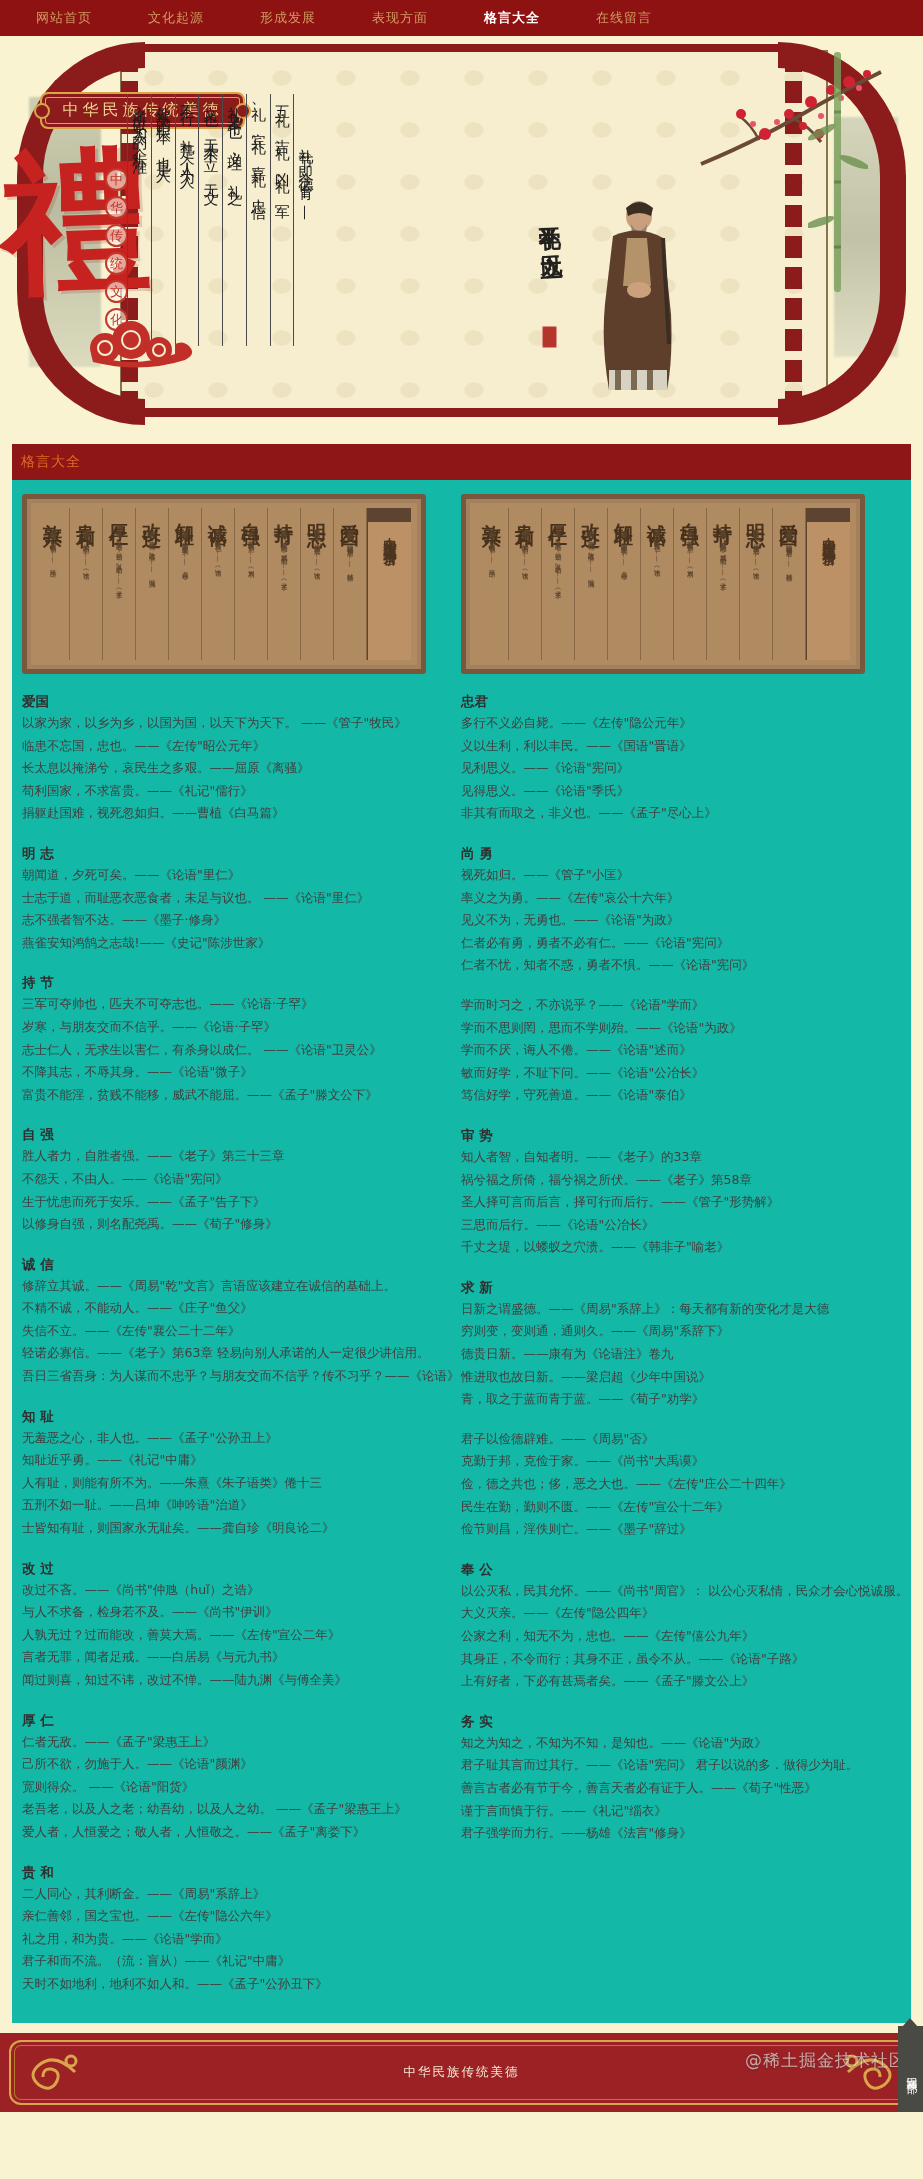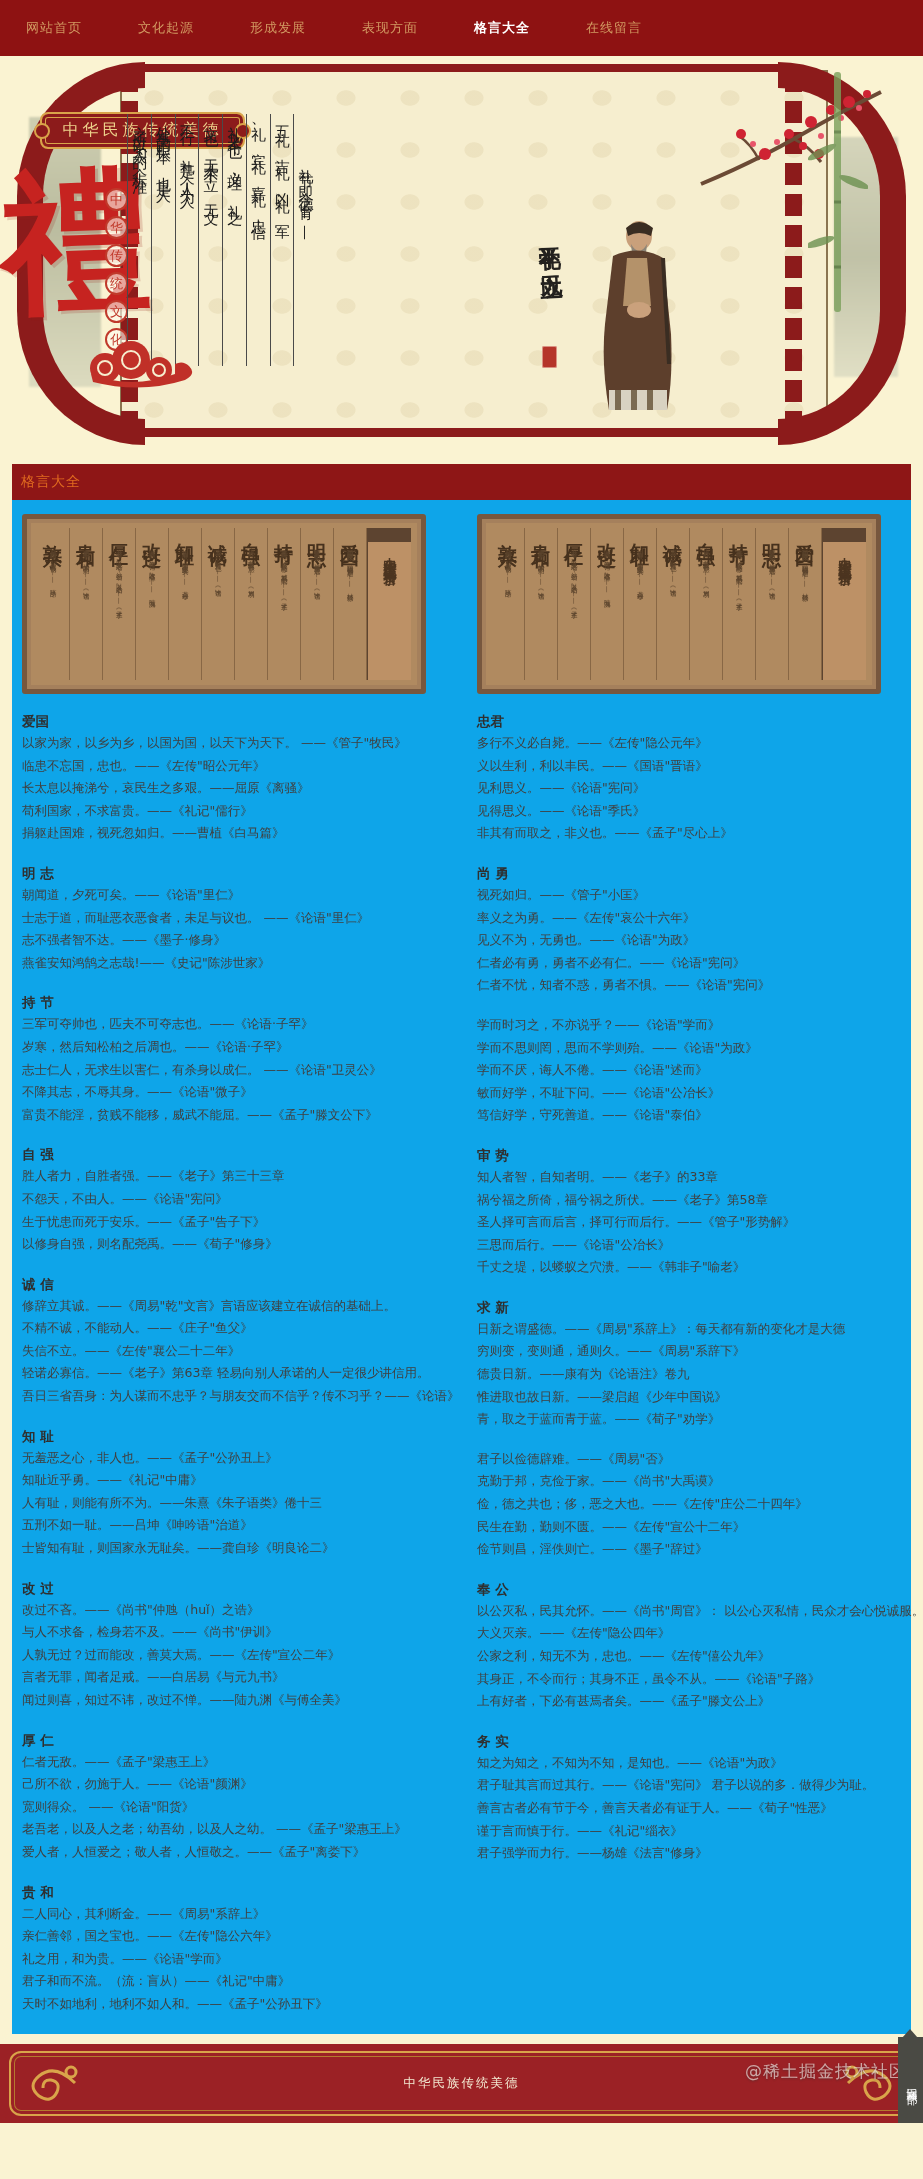--- a/index.html
+++ b/index.html
@@ -5,23 +5,23 @@
   * { margin:0; padding:0; box-sizing:border-box; }
   html,body { width:923px; }
   body {
     position:relative;
     background:#faf3d2;
     font-family:"DejaVu Sans", sans-serif;
     overflow-x:hidden;
   }
   
   .nav {
-    height:56px; background:#8e1212;
+    height:36px; background:#8e1212;
     display:flex; align-items:center;
-    padding-left:26px; gap:56px;
+    padding-left:36px; gap:56px;
   }
   .nav-item {
     color:#d29a62; font-size:13px; letter-spacing:1px;
     cursor:pointer; white-space:nowrap;
   }
   .nav-item.active { color:#ffffff; font-weight:bold; }
 
   
   .banner { position:relative; height:383px; margin:6px 15px 0; }
   .landscape { position:absolute; z-index:1; filter:blur(1px); opacity:.45; }
@@ -90,21 +90,21 @@
     background:#b5352a; border-radius:2px;
     box-shadow:inset 0 0 0 1px rgba(255,240,220,.5); }
   .cloud { position:absolute; left:56px; top:272px; z-index:4; }
 
   
   .section-bar { margin:19px 12px 0; height:36px; background:#8e1616;
     display:flex; align-items:center; padding-left:9px; }
   .section-bar .title { color:#e06a1f; font-size:14px; letter-spacing:1px; }
 
   
-  .content { margin:0 12px; background:#0ea5e9; padding:14px 10px 1px; display:flex; gap:28px; }
+  .content { margin:0 12px; background:#14b8a6; padding:14px 10px 10px; display:flex; gap:12px; }
   .col { width:427px; }
   .scroll-card {
     width:404px; height:180px; background:#b08a60;
     border:5px solid #77573e; border-radius:3px;
     box-shadow:inset 0 0 0 4px #a5805c;
     padding:9px 10px; display:flex;
   }
   .sc-col { flex:1; display:flex; flex-direction:column; align-items:center;
     border-right:1px solid rgba(88,60,38,.45); overflow:hidden; }
   .sc-head { writing-mode:vertical-rl; font-family:"DejaVu Serif", serif;
@@ -325,21 +325,21 @@
         <section class="qsec">
           <h3>明 志</h3>
           <div class="qline">朝闻道，夕死可矣。——《论语"里仁》</div>
           <div class="qline">士志于道，而耻恶衣恶食者，未足与议也。 ——《论语"里仁》</div>
           <div class="qline">志不强者智不达。——《墨子·修身》</div>
           <div class="qline">燕雀安知鸿鹄之志哉!——《史记"陈涉世家》</div>
         </section>
         <section class="qsec">
           <h3>持 节</h3>
           <div class="qline">三军可夺帅也，匹夫不可夺志也。——《论语·子罕》</div>
-          <div class="qline">岁寒，然后知松柏之后凋也。——《论语·子罕》</div>
+          <div class="qline">岁寒，与朋友交而不信乎。——《论语·子罕》</div>
           <div class="qline">志士仁人，无求生以害仁，有杀身以成仁。 ——《论语"卫灵公》</div>
           <div class="qline">不降其志，不辱其身。——《论语"微子》</div>
           <div class="qline">富贵不能淫，贫贱不能移，威武不能屈。——《孟子"滕文公下》</div>
         </section>
         <section class="qsec">
           <h3>自 强</h3>
           <div class="qline">胜人者力，自胜者强。——《老子》第三十三章</div>
           <div class="qline">不怨天，不由人。——《论语"宪问》</div>
           <div class="qline">生于忧患而死于安乐。——《孟子"告子下》</div>
           <div class="qline">以修身自强，则名配尧禹。——《荀子"修身》</div>

